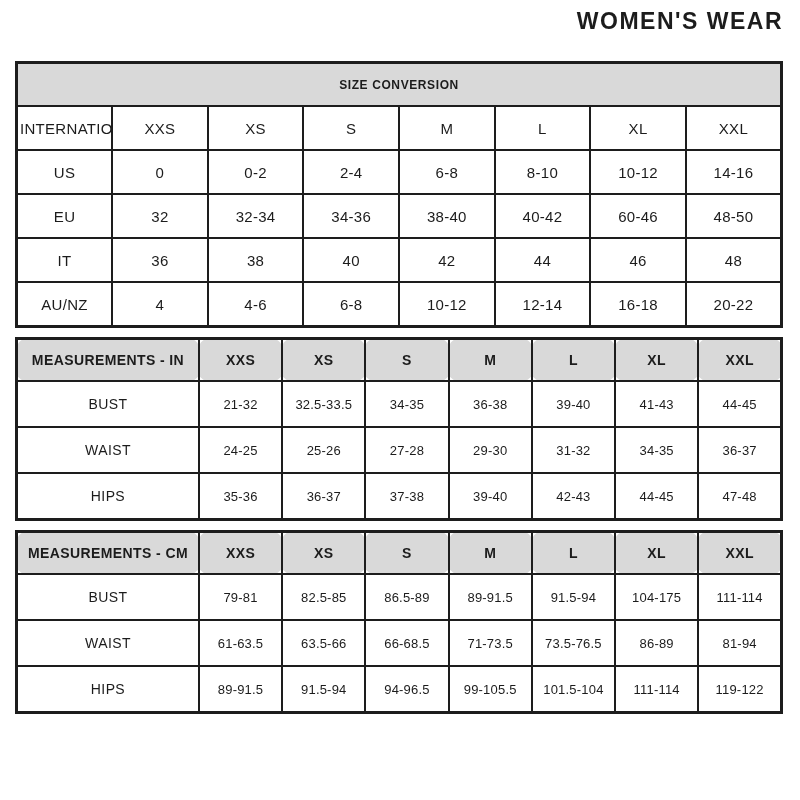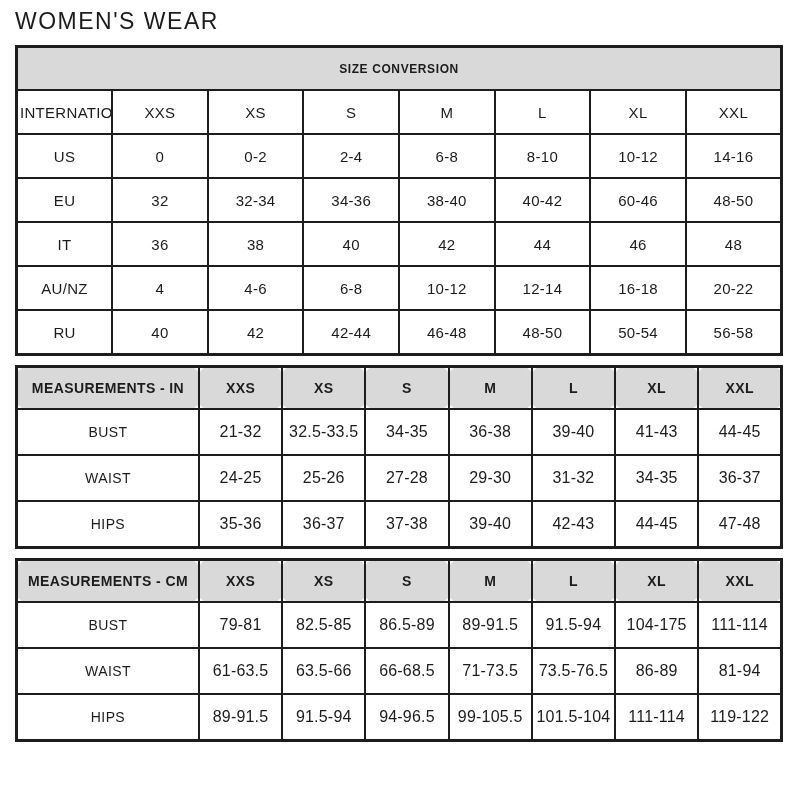--- a/index.html
+++ b/index.html
@@ -13,24 +13,24 @@
     -webkit-font-smoothing: antialiased;
   }
   .page {
     box-sizing: border-box;
     width: 800px;
     height: 800px;
     padding: 6px 17px 0 15px;
     overflow: hidden;
   }
   .title {
-    margin: 2px 0 10px 0;
-    text-align: left;
+    margin: 2px 0 26px 0;
+    text-align: right;
     font-size: 23px;
-    font-weight: 400;
+    font-weight: 700;
     letter-spacing: 1.5px;
   }
   table.tbl {
     width: 100%;
     border-collapse: collapse;
     table-layout: fixed;
     border: 3px solid #1d1d1d;
   }
   table.tbl td, table.tbl th {
     border: 2px solid #1d1d1d;
@@ -59,21 +59,21 @@
   .tbl-measure tr.m-head td {
     background: #d9d9d9;
     height: 40px;
     font-size: 14px;
     font-weight: 700;
     letter-spacing: 0.4px;
     border-radius: 9px;
   }
   .tbl-measure tr.m-row td {
     height: 44px;
-    font-size: 16px;
+    font-size: 13px;
     letter-spacing: 0.2px;
   }
   .tbl-measure tr.m-row td:first-child {
     font-size: 14px;
     letter-spacing: 0.4px;
   }
 </style>
 </head>
 <body>
 
@@ -130,30 +130,20 @@
         </tr>
         <tr>
           <td>AU/NZ</td>
           <td>4</td>
           <td>4-6</td>
           <td>6-8</td>
           <td>10-12</td>
           <td>12-14</td>
           <td>16-18</td>
           <td>20-22</td>
-        </tr>
-        <tr>
-          <td>RU</td>
-          <td>40</td>
-          <td>42</td>
-          <td>42-44</td>
-          <td>46-48</td>
-          <td>48-50</td>
-          <td>50-54</td>
-          <td>56-58</td>
         </tr>
       </tbody>
   </table>
 
   <table class="tbl tbl-measure">
     <tbody>
         <tr class="m-head">
           <td>MEASUREMENTS - IN</td>
           <td>XXS</td>
           <td>XS</td>

